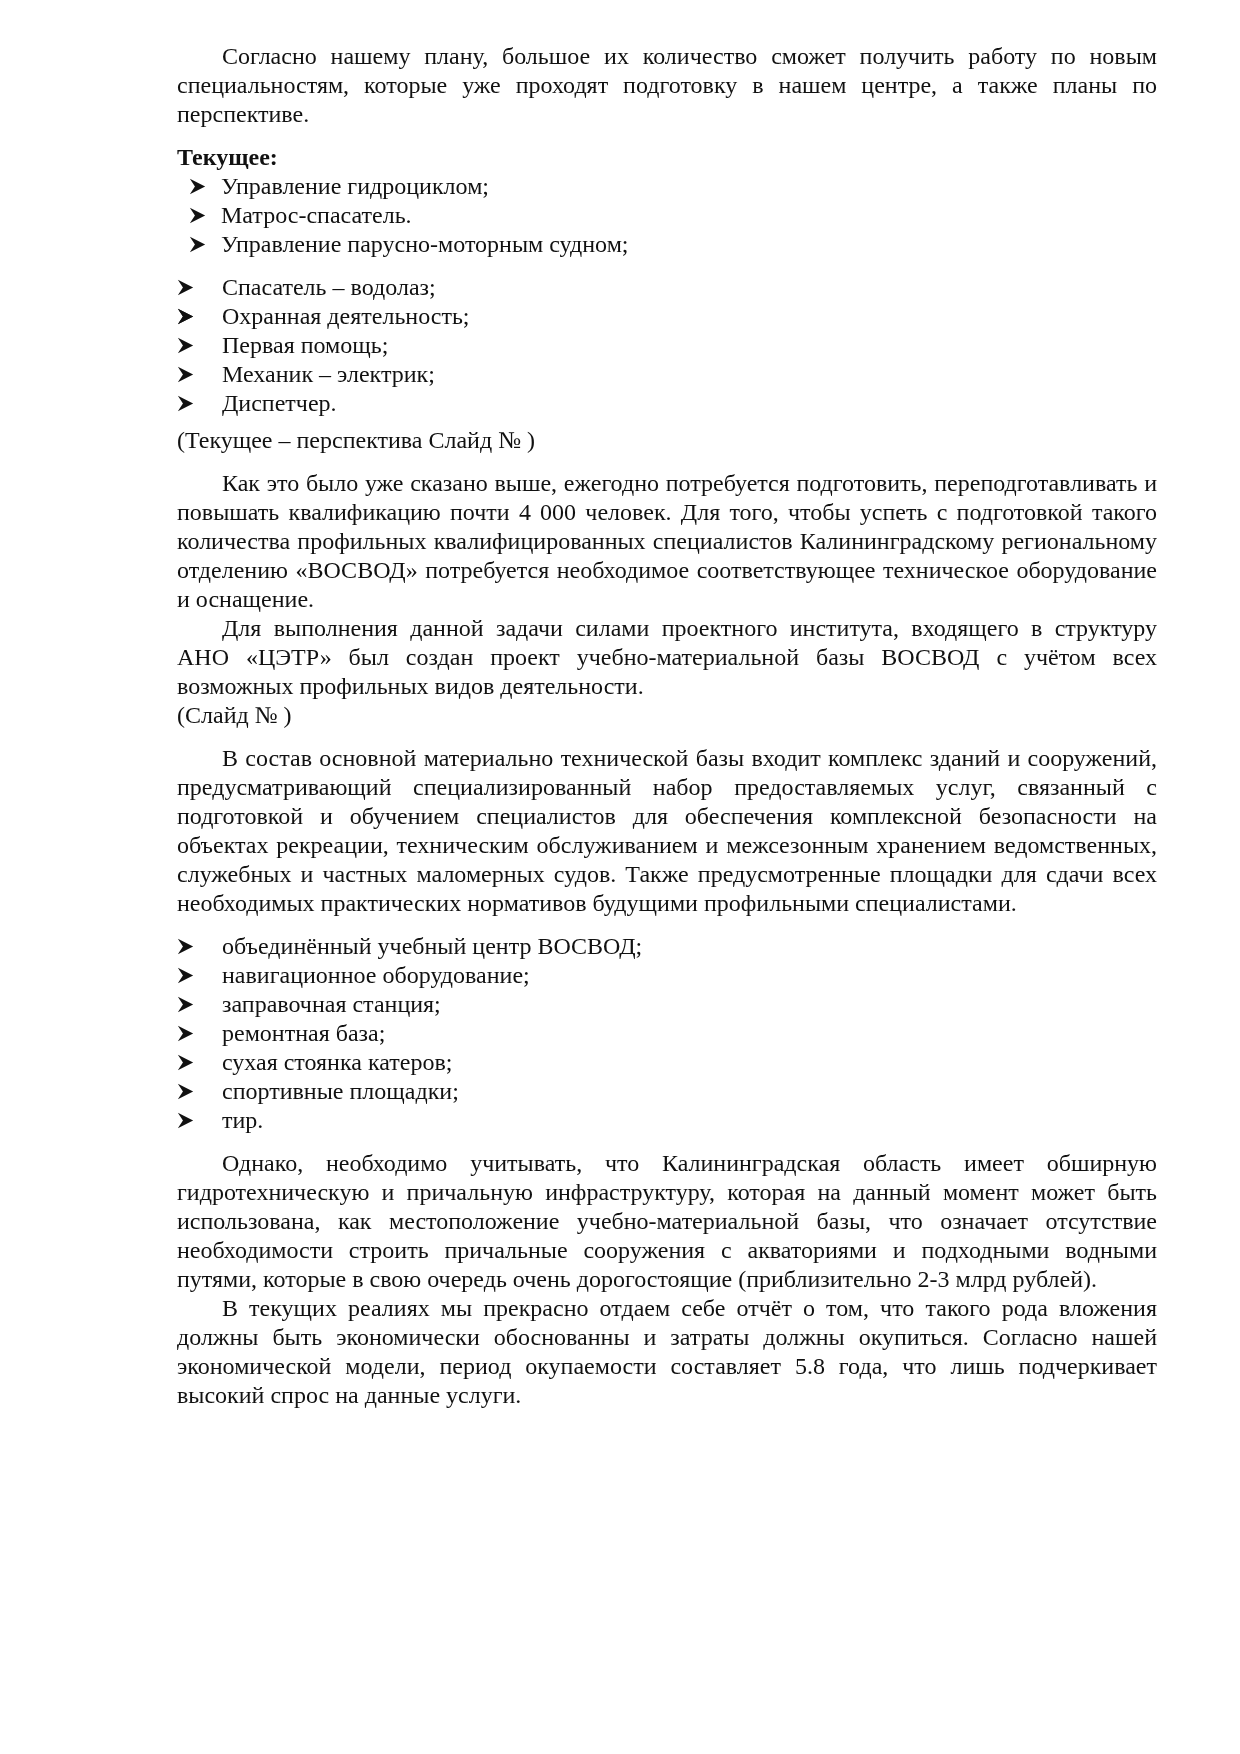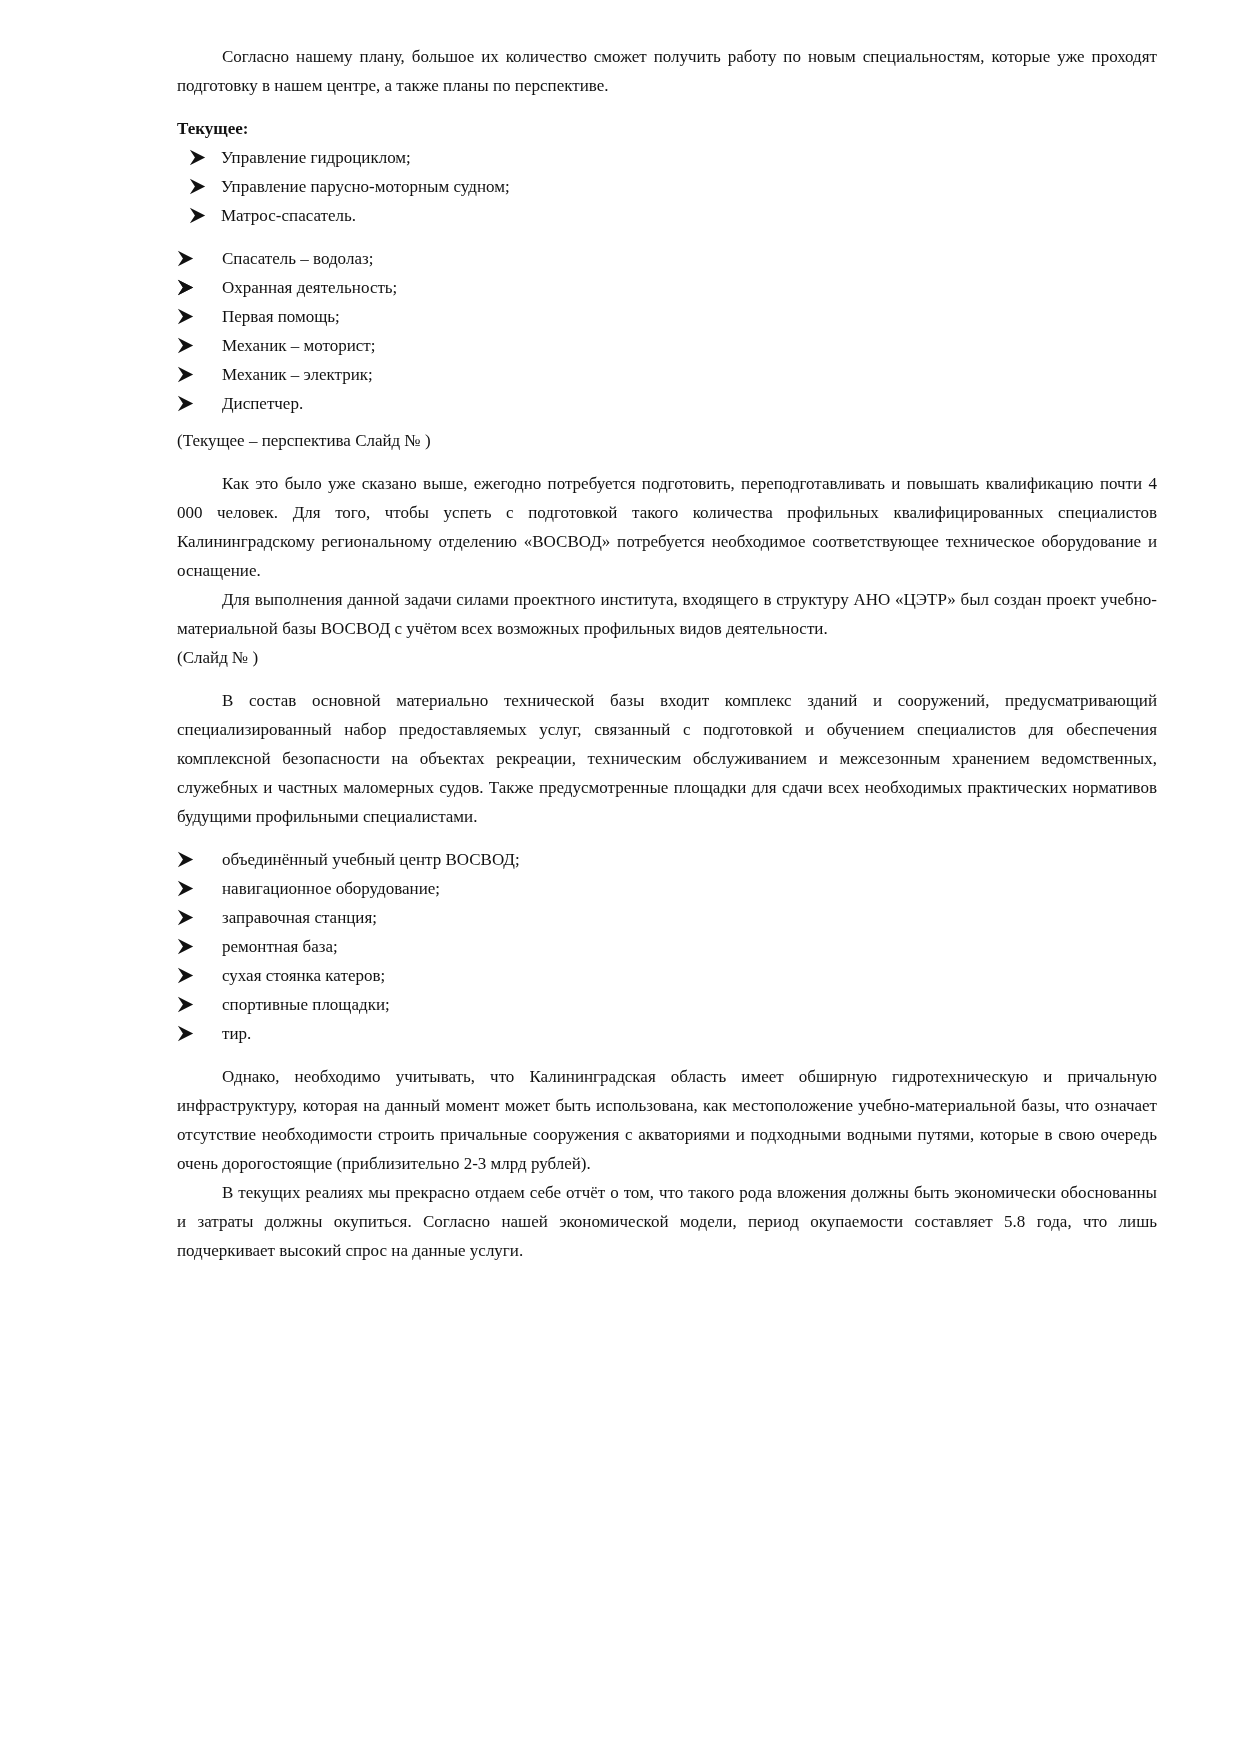--- a/index.html
+++ b/index.html
@@ -1,20 +1,20 @@
 <!DOCTYPE html>
 <html><head>
 <meta charset="utf-8">
 <style>
   html, body { margin: 0; padding: 0; background: #ffffff; }
   body { width: 1240px; height: 1754px; overflow: hidden; position: relative; }
   .page {
     position: absolute; left: 177px; top: 42px; width: 980px;
     font-family: "Liberation Serif", "DejaVu Serif", serif;
-    font-size: 17px; line-height: 29px; color: #111;
+    font-size: 24px; line-height: 29px; color: #111;
   }
   p { margin: 0; text-align: justify; }
   .indent { text-indent: 45px; }
   .gap { height: 14px; }
   .gap-sm { height: 8px; }
   .heading { font-weight: bold; }
   ul { list-style: none; margin: 0; padding: 0; }
   li { position: relative; padding-left: 45px; }
   ul.current li { padding-left: 44px; }
   ul.current li .bullet { left: 12px; }
@@ -33,46 +33,43 @@
   <div class="gap"></div>
 
   <div>
     <p><span class="heading">Текущее:</span></p>
     <ul class="current">
       <li><span class="bullet"><svg viewBox="0 0 20 20">
               <path d="M1 1 L19 10 L1 19 L7 10 Z" fill="#111"></path>
             </svg></span><span>Управление гидроциклом;</span></li>
       <li><span class="bullet"><svg viewBox="0 0 20 20">
               <path d="M1 1 L19 10 L1 19 L7 10 Z" fill="#111"></path>
-            </svg></span><span>Управление парусно-моторным судном;</span></li>
+            </svg></span><span>Матрос-спасатель.</span></li>
       <li><span class="bullet"><svg viewBox="0 0 20 20">
               <path d="M1 1 L19 10 L1 19 L7 10 Z" fill="#111"></path>
-            </svg></span><span>Матрос-спасатель.</span></li>
+            </svg></span><span>Управление парусно-моторным судном;</span></li>
     </ul>
   </div>
 
   <div class="gap"></div>
 
   <div>
     <ul>
       <li><span class="bullet"><svg viewBox="0 0 20 20">
               <path d="M1 1 L19 10 L1 19 L7 10 Z" fill="#111"></path>
             </svg></span><span>Спасатель – водолаз;</span></li>
       <li class="wrap"><span class="bullet"><svg viewBox="0 0 20 20">
               <path d="M1 1 L19 10 L1 19 L7 10 Z" fill="#111"></path>
             </svg></span></li>
       <li><span class="bullet"><svg viewBox="0 0 20 20">
               <path d="M1 1 L19 10 L1 19 L7 10 Z" fill="#111"></path>
             </svg></span><span>Охранная деятельность;</span></li>
       <li><span class="bullet"><svg viewBox="0 0 20 20">
               <path d="M1 1 L19 10 L1 19 L7 10 Z" fill="#111"></path>
             </svg></span><span>Первая помощь;</span></li>
-      <li><span class="bullet"><svg viewBox="0 0 20 20">
-              <path d="M1 1 L19 10 L1 19 L7 10 Z" fill="#111"></path>
-            </svg></span><span>Механик – моторист;</span></li>
       <li><span class="bullet"><svg viewBox="0 0 20 20">
               <path d="M1 1 L19 10 L1 19 L7 10 Z" fill="#111"></path>
             </svg></span><span>Механик – электрик;</span></li>
       <li><span class="bullet"><svg viewBox="0 0 20 20">
               <path d="M1 1 L19 10 L1 19 L7 10 Z" fill="#111"></path>
             </svg></span><span>Диспетчер.</span></li>
     </ul>
   </div>
 
   <div class="gap-sm"></div>

